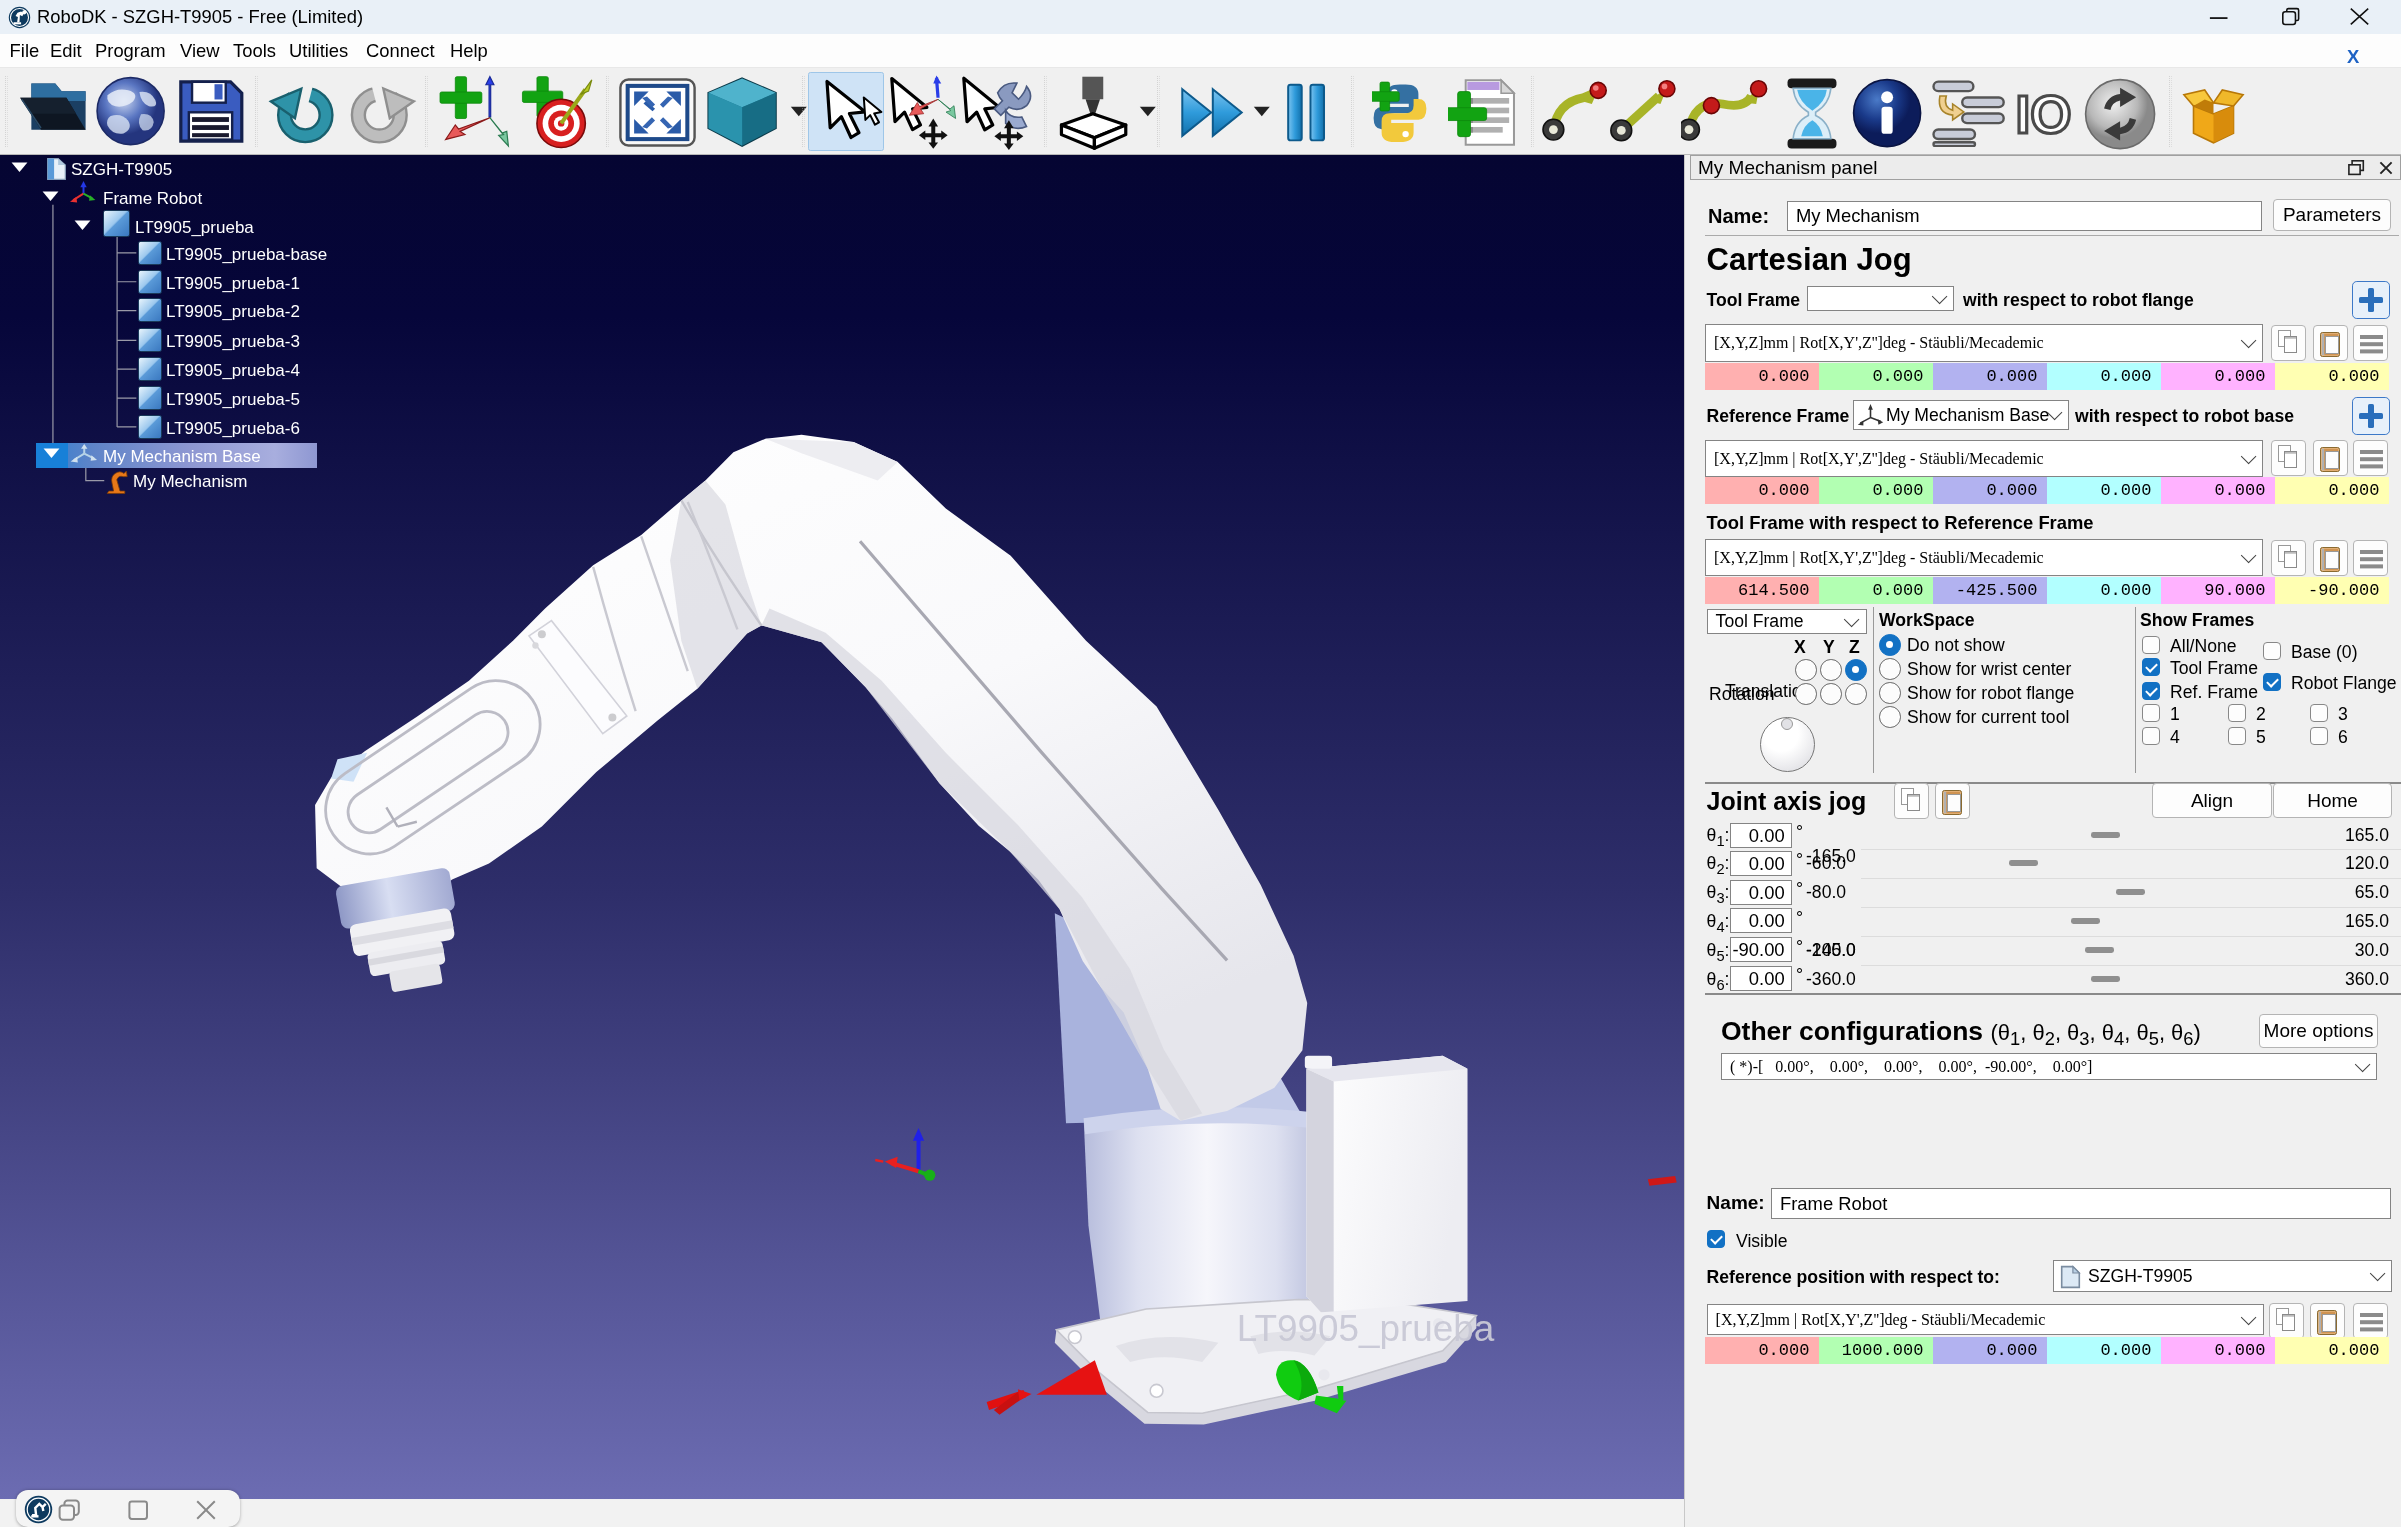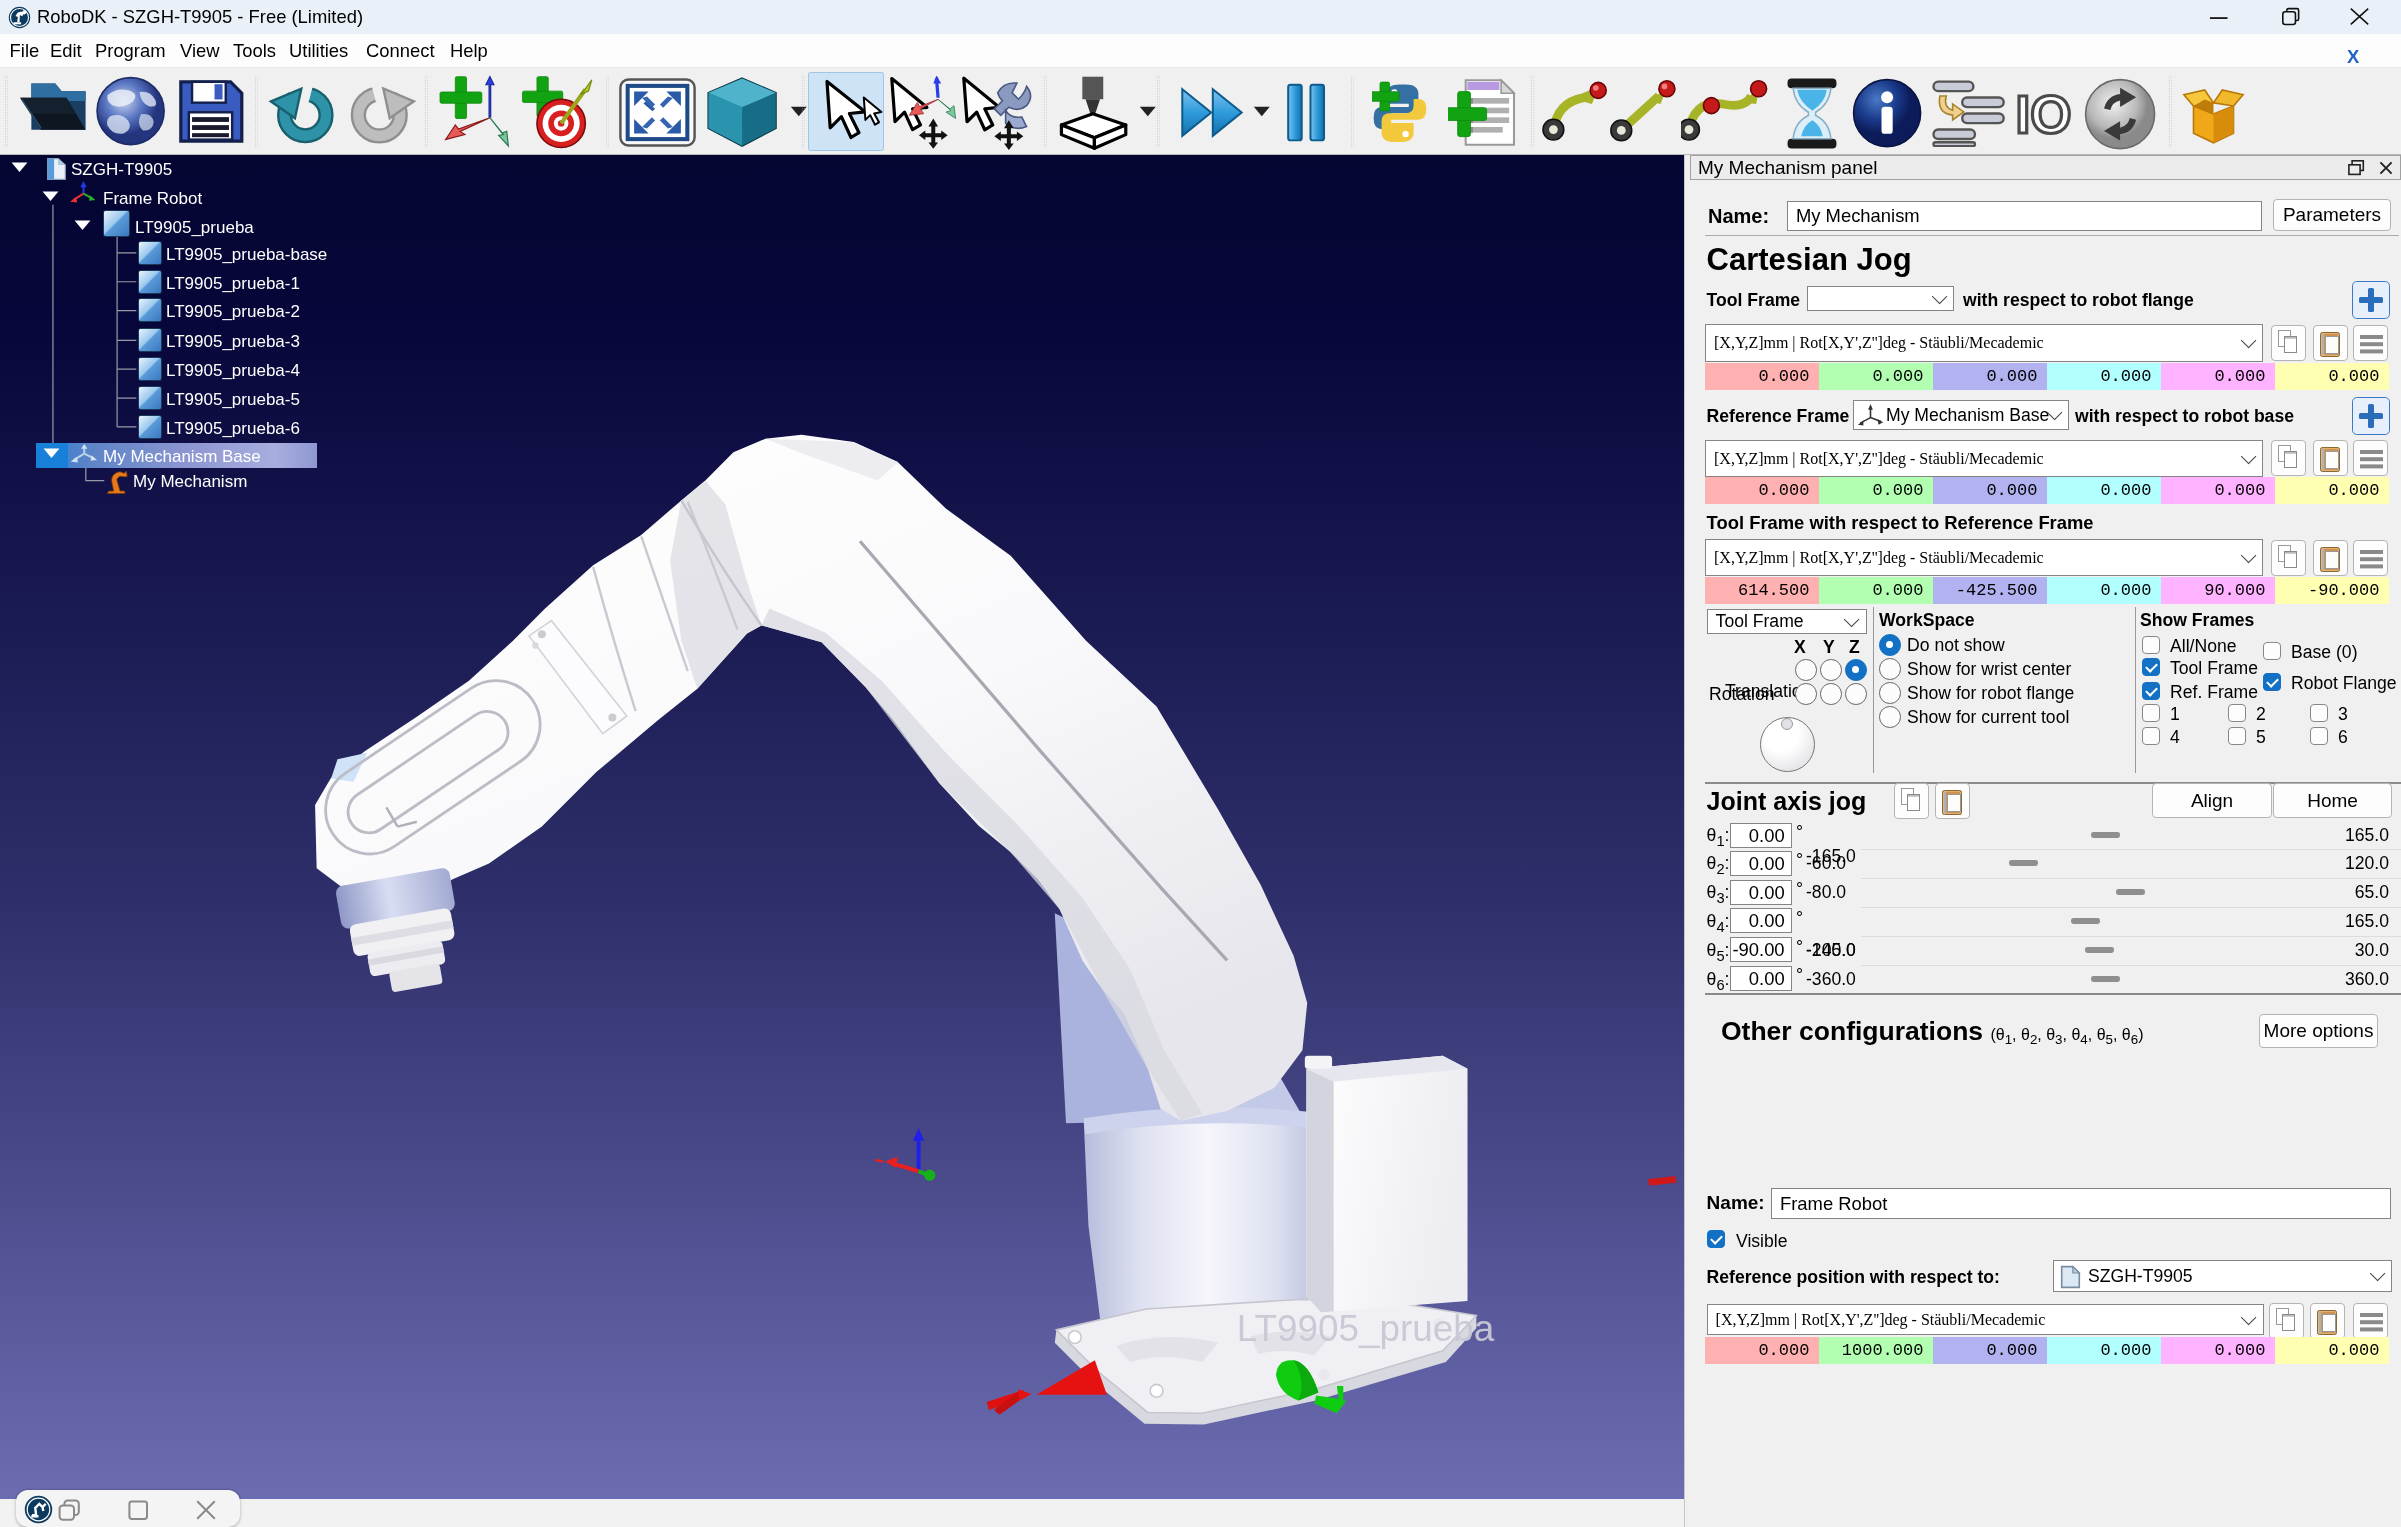--- a/index.html
+++ b/index.html
@@ -802,22 +802,23 @@
 
       <div class="lbl" style="left:21.6px; top:814px;">θ<sub>6</sub>:</div>
       <div class="input jin" style="left:45px; top:811px;">0.00</div>
       <div class="lbl" style="left:111px; top:810px;">°</div>
       <div class="lbl" style="left:121px; top:814px;">-360.0</div>
       <div class="slidermark" style="left:406px; top:821px;"></div>
       <div class="lbl jmax" style="top:814px;">360.0</div>
     </div>
 
     <div class="hsep" style="left:20px; top:838px; width:696px; height:2.4px; background:#8a8a8a;"></div>
-    <div class="lbl bold" style="left:36px; top:861px; font-size:26.5px;">Other configurations <span style="font-weight:normal; font-size:16px;">(θ<sub>1</sub>, θ<sub>2</sub>, θ<sub>3</sub>, θ<sub>4</sub>, θ<sub>5</sub>, θ<sub>6</sub>)</span></div>
+    <div class="lbl bold" style="left:36px; top:861px; font-size:26.5px;">Other configurations <span style="font-weight:normal; font-size:22px;">(θ<sub>1</sub>, θ<sub>2</sub>, θ<sub>3</sub>, θ<sub>4</sub>, θ<sub>5</sub>, θ<sub>6</sub>)</span></div>
     <div class="btn" style="left:574px; top:859px; width:119px; height:34px; line-height:32px;">More options</div>
+    <div class="combo mono" style="left:36px; top:898px; width:656px; height:27px; line-height:26px; padding-left:8px; font-size:16px;">( *)-[   0.00°,    0.00°,    0.00°,    0.00°,  -90.00°,    0.00°]<span class="chev"></span></div>
 
     <div class="lbl bold" style="left:21.6px; top:1037px; font-size:19px;">Name:</div>
     <div class="input" style="left:86px; top:1033px; width:620px; height:30.5px; line-height:29px; padding-left:8px;">Frame Robot</div>
     <div class="check on" style="left:21.6px; top:1075px;"></div>
       <div class="lbl" style="left:51px; top:1076px;">Visible</div>
     <div class="lbl bold" style="left:21.6px; top:1112px;">Reference position with respect to:</div>
     <div class="combo" style="left:368px; top:1105px; width:339px; height:32px; line-height:30.5px; padding-left:34px;">SZGH-T9905<span class="chev"></span>
       <svg style="position:absolute; left:6.4px; top:4px;" width="21" height="24" viewBox="0 0 26 30">
           <path d="M2 2 L16 2 L24 10 L24 28 L2 28 Z" fill="#dce9f5" stroke="#7a8ca0" stroke-width="2"></path>
           <path d="M16 2 L16 10 L24 10 Z" fill="#b8cfe4" stroke="#7a8ca0" stroke-width="1.5"></path>

